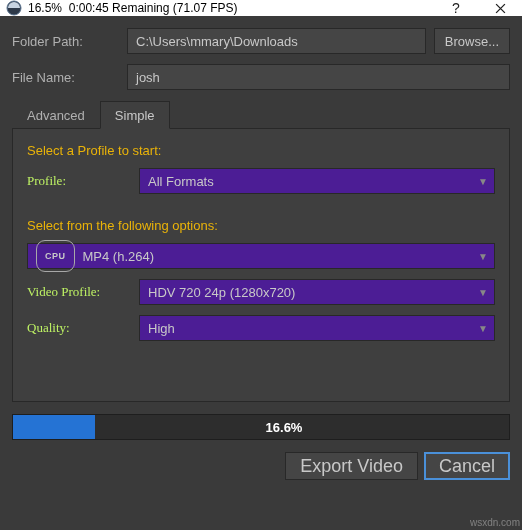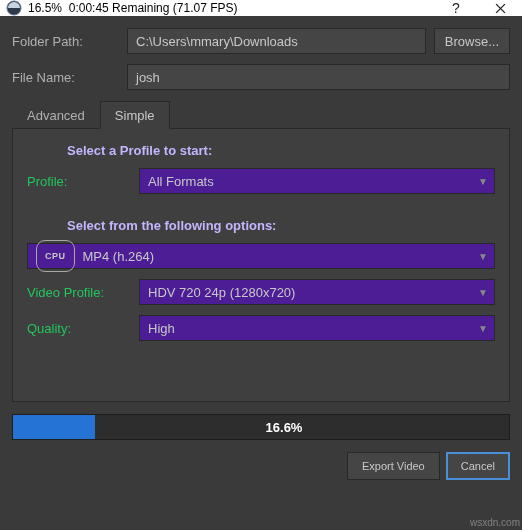--- a/index.html
+++ b/index.html
@@ -85,33 +85,33 @@
       border-bottom-color: #3f3f3f;
       color: #c8c8c8;
     }
     .panel {
       background: #3f3f3f;
       border: 1px solid #282828;
       padding: 14px 14px 18px 14px;
       min-height: 274px;
     }
     .section-title {
-      font-weight: bold;
-      color: #c4b5fd;
+      font-weight: normal;
+      color: #eab308;
       margin-bottom: 10px;
-      margin-left: 40px;
     }
     .panel .frow {
       display: flex;
       align-items: center;
       margin-bottom: 10px;
     }
     .panel .flbl {
       width: 112px;
-      color: #22c55e;
+      color: #bef264;
+      font-family: Liberation Serif, serif;
     }
     .panel .select {
       flex: 1;
       height: 26px;
       background: #4c1d95;
       border: 1px solid #282828;
       color: #c8c8c8;
       padding: 0 8px;
       display: flex;
       align-items: center;
@@ -167,21 +167,21 @@
       gap: 6px;
       margin-top: 12px;
     }
     .footer .fbtn {
       height: 28px;
       padding: 0 14px;
       background: #454545;
       border: 1px solid #282828;
       color: #c8c8c8;
       display: flex; align-items: center;
-      font-size: 11px;
+      font-size: 18px;
     }
     .footer .fbtn.focus {
       border: 1px solid #4a90d9;
       box-shadow: 0 0 0 1px #4a90d9 inset;
     }
     .watermark {
       position: absolute;
       right: 2px;
       bottom: 2px;
       font-size: 10px;

